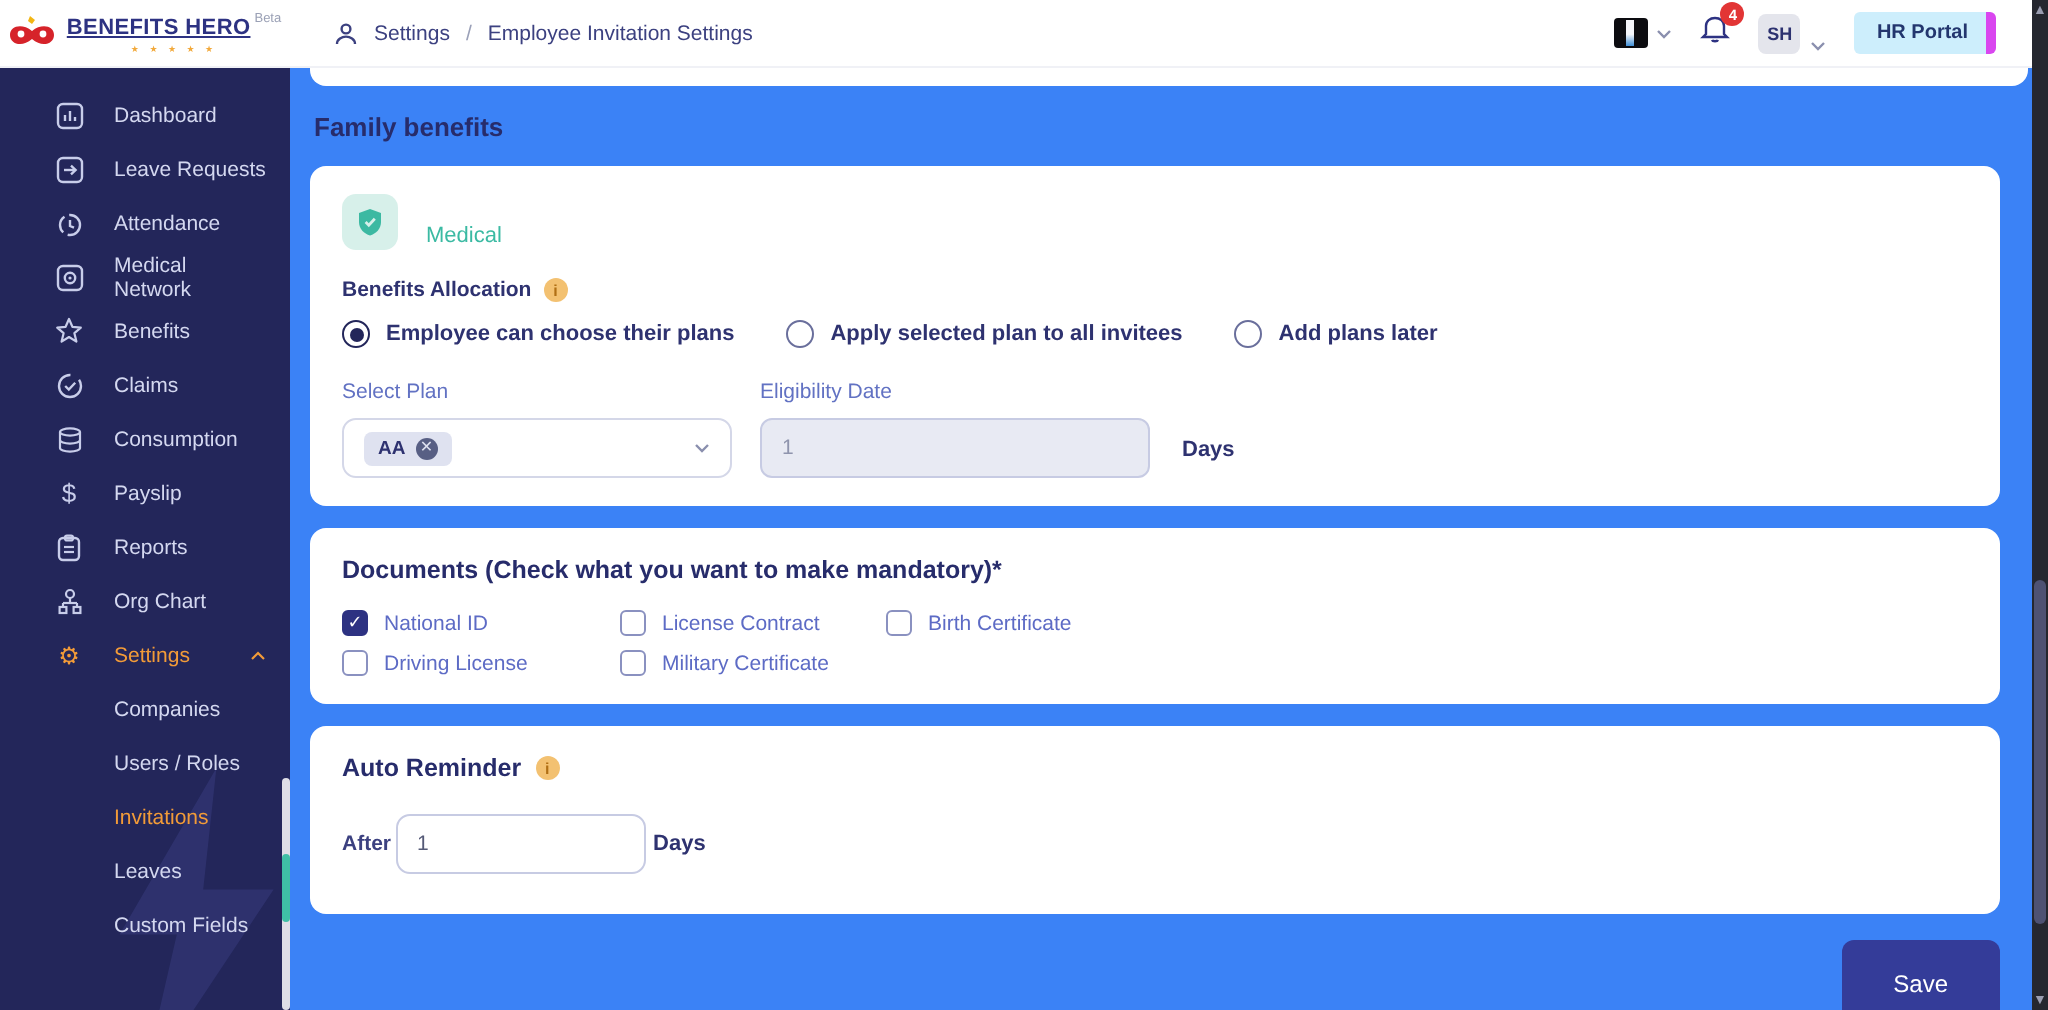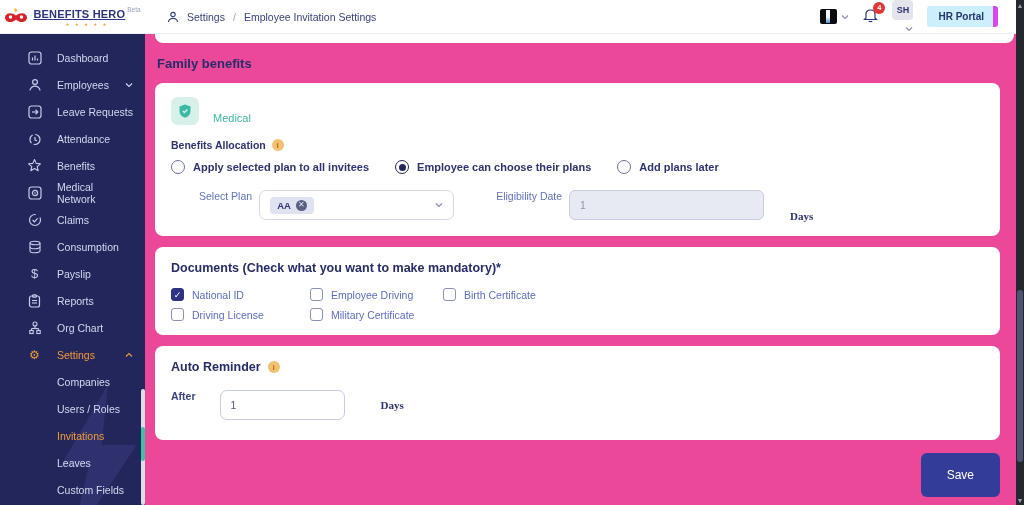--- a/index.html
+++ b/index.html
@@ -47,63 +47,63 @@
   .nav-item.active .nicon { color:#f29b38; }
   .sub-item { display:flex; align-items:center; height:27px; padding-left:57px; color:#d4d8f0;
     font-size:10.5px; cursor:pointer; position:relative; }
   .sub-item.active { color:#f29b38; }
   .side-scroll { position:absolute; right:0; top:355px; width:4px; height:116px;
     background:rgba(255,255,255,.85); border-radius:2px; }
   .side-scroll .sthumb { position:absolute; left:0; top:38px; width:4px; height:34px;
     background:#3fc0a6; border-radius:2px; }
 
   
-  .main { position:fixed; top:34px; left:145px; width:879px; height:471px; background:#ec4899;
+  .main { position:fixed; top:34px; left:145px; width:879px; height:471px; background:#3b82f6;
     padding:0 24px 0 10px; overflow:hidden; }
   .remnant { height:9px; background:#ffffff; border-radius:0 0 8px 8px; margin-right:-14px; }
   .section-title { font-size:13px; font-weight:700; color:#272c6b; margin:13px 0 12px 2px; }
   .card { background:#fff; border-radius:8px; padding:14px 16px; margin-bottom:11px; }
 
   .benefit-head { display:flex; align-items:center; gap:14px; margin-bottom:14px; }
   .benefit-icon { width:28px; height:28px; border-radius:7px; background:#d7f0ea; display:flex;
     align-items:center; justify-content:center; }
   .benefit-name { font-size:11px; color:#3bbaa3;margin-top:14px; }
   .field-label { font-size:10.5px; color:#6272c3; }
   .alloc-label { font-size:10.5px; font-weight:700; color:#2e3270; display:flex; align-items:center; gap:6px; }
   .info-dot { width:12px; height:12px; border-radius:50%; background:#f3c171; color:#b06f14;
     font-size:8px; font-weight:700; display:inline-flex; align-items:center; justify-content:center; }
   .radio-row { display:flex; align-items:center; gap:26px; margin:9px 0 16px 0; }
   .radio { display:flex; align-items:center; gap:8px; cursor:pointer; font-size:11px; font-weight:700; color:#2e3270; }
   .rdot { width:14px; height:14px; border-radius:50%; border:1.5px solid #6a6f9c; background:#fff; flex:none;
     display:flex; align-items:center; justify-content:center; }
   .rdot.checked { border-color:#23265a; }
   .rdot.checked::after { content:""; width:7px; height:7px; border-radius:50%; background:#23265a; }
   .form-row { display:flex; gap:14px; align-items:flex-start; }
-  .form-col { display:flex; flex-direction:row; gap:7px;margin-left:28px; }
+  .form-col { display:flex; flex-direction:column; gap:7px; }
   .select-box { width:195px; height:30px; background:#fff; border:1px solid #d4d7e8; border-radius:7px;
     display:flex; align-items:center; padding:0 10px; cursor:pointer; }
   .chip { background:#dfe2f0; border-radius:4px; padding:3px 7px; display:flex; align-items:center; gap:5px;
     font-size:9.5px; font-weight:700; color:#2e3270;text-align:center; }
   .chip-x { width:11px; height:11px; border-radius:50%; background:#585f84; color:#dfe2f0; font-size:8px;
     display:flex; align-items:center; justify-content:center; cursor:pointer; line-height:1; }
   .select-box .chev { margin-left:auto; }
   .dis-input { width:195px; height:30px; background:#e8eaf3; border:1px solid #c7cbe3; border-radius:6px;
     color:#8f94ad; font-size:10.5px; padding:0 10px; }
-  .days-label { font-size:11px; font-weight:700; color:#2e3270; align-self:center; margin-top:20px; margin-left:12px;font-family:Liberation Serif, serif; }
+  .days-label { font-size:11px; font-weight:700; color:#2e3270; align-self:center; margin-top:20px; margin-left:2px; }
 
   .docs-title { font-size:12.5px; font-weight:700; color:#272c6b; margin-bottom:13px; }
   .check-grid { display:grid; grid-template-columns:139px 133px 1fr; row-gap:7px; }
   .check-item { display:flex; align-items:center; gap:8px; font-size:10.5px; color:#5d6bc5; cursor:pointer; }
   .cbox { width:13px; height:13px; border:1.5px solid #8a91c0; border-radius:3px; background:#fff; flex:none;
     display:flex; align-items:center; justify-content:center; }
   .cbox.checked { background:#2d3282; border-color:#2d3282; color:#fff; font-size:9px; font-weight:700; }
 
   .rem-title { font-size:12.5px; font-weight:700; color:#272c6b; display:flex; align-items:center; gap:7px;
     margin-bottom:16px; }
-  .rem-row { display:flex; gap:24px; margin-bottom:6px; }
+  .rem-row { display:flex; align-items:center; gap:2px; margin-bottom:6px; }
   .rem-after { font-size:10.5px; font-weight:600; color:#3c4180; }
   .rem-input { width:125px; height:30px; background:#fff; border:1px solid #c7cbe3; border-radius:7px;
     color:#555a77; font-size:10.5px; padding:0 10px; }
 
   .save-row { display:flex; justify-content:flex-end; margin-top:13px; }
   .save-btn { background:#343c99; color:#fff; border:none; border-radius:6px; font-size:12px; font-weight:400;
     padding:15px 26px; cursor:pointer; font-family:inherit; }
 
   
   .page-scroll { position:fixed; right:0; top:0; width:8px; height:505px; background:#25272f; z-index:40; }
@@ -146,21 +146,21 @@
           <polyline points="1,2.5 4,5.5 7,2.5" fill="none" stroke="#8a8fae" stroke-width="1.2"></polyline>
         </svg>
     </span>
     <span class="bell-wrap">
       <svg width="15" height="16" viewBox="0 0 15 16">
         <path d="M3,11 L3,7 C3,4.5 5,3 7.5,3 C10,3 12,4.5 12,7 L12,11 L13.5,12.5 L1.5,12.5 Z" fill="none" stroke="#2d3282" stroke-width="1.2"></path>
         <path d="M6,14 C6.3,14.8 8.7,14.8 9,14" fill="none" stroke="#2d3282" stroke-width="1.2"></path>
       </svg>
       <span class="badge">4</span>
     </span>
-    <span style="display:flex;align-items:flex-end;gap:5px;flex-direction:column;">
+    <span style="display:flex;align-items:flex-end;gap:5px;">
       <span class="avatar">SH</span>
       <svg class="chev" viewBox="0 0 8 8">
           <polyline points="1,2.5 4,5.5 7,2.5" fill="none" stroke="#8a8fae" stroke-width="1.2"></polyline>
         </svg>
     </span>
     <button class="portal-btn">HR Portal</button>
   </div>
 </div>
 
 <div class="sidebar">
@@ -173,65 +173,53 @@
           <line x1="4.5" y1="9.5" x2="4.5" y2="6.5" stroke="currentColor" stroke-width="1.2"></line>
           <line x1="7" y1="9.5" x2="7" y2="4.5" stroke="currentColor" stroke-width="1.2"></line>
           <line x1="9.5" y1="9.5" x2="9.5" y2="7.5" stroke="currentColor" stroke-width="1.2"></line>
         </svg>
       </span>
     <span>Dashboard</span>
   </div>
   <div class="nav-item">
     <span class="nicon">
         <svg width="14" height="14" viewBox="0 0 14 14">
-          <circle cx="7" cy="4" r="2.4" fill="none" stroke="currentColor" stroke-width="1.2"></circle>
-          <path d="M2,12.5 C2,9.5 5,8.2 7,8.2 C9,8.2 12,9.5 12,12.5" fill="none" stroke="currentColor" stroke-width="1.2"></path>
-        </svg>
-      </span>
-    <span>Employees</span>
-    <svg class="chev nav-chev" viewBox="0 0 8 8">
-        <polyline points="1,2.5 4,5.5 7,2.5" fill="none" stroke="currentColor" stroke-width="1.1"></polyline>
-      </svg>
-  </div>
-  <div class="nav-item">
-    <span class="nicon">
-        <svg width="14" height="14" viewBox="0 0 14 14">
           <rect x="1" y="1" width="12" height="12" rx="2.5" fill="none" stroke="currentColor" stroke-width="1.2"></rect>
           <line x1="4" y1="7" x2="9.5" y2="7" stroke="currentColor" stroke-width="1.2"></line>
           <polyline points="7.5,4.8 9.8,7 7.5,9.2" fill="none" stroke="currentColor" stroke-width="1.2"></polyline>
         </svg>
       </span>
     <span>Leave Requests</span>
   </div>
   <div class="nav-item">
     <span class="nicon">
         <svg width="14" height="14" viewBox="0 0 14 14">
           <circle cx="7" cy="7.5" r="5" fill="none" stroke="currentColor" stroke-width="1.2" stroke-dasharray="9 2.5"></circle>
           <polyline points="7,5 7,8 9,8.8" fill="none" stroke="currentColor" stroke-width="1.2"></polyline>
         </svg>
       </span>
     <span>Attendance</span>
   </div>
   <div class="nav-item">
     <span class="nicon">
-        <svg width="15" height="15" viewBox="0 0 15 15">
-          <path d="M7.5,1.5 L9.2,5.4 L13.4,5.8 L10.2,8.6 L11.2,12.8 L7.5,10.5 L3.8,12.8 L4.8,8.6 L1.6,5.8 L5.8,5.4 Z" fill="none" stroke="currentColor" stroke-width="1.1" stroke-linejoin="round"></path>
-        </svg>
-      </span>
-    <span>Benefits</span>
-  </div>
-  <div class="nav-item">
-    <span class="nicon">
         <svg width="14" height="14" viewBox="0 0 14 14">
           <rect x="1" y="1" width="12" height="12" rx="2.5" fill="none" stroke="currentColor" stroke-width="1.2"></rect>
           <circle cx="7" cy="7" r="2.6" fill="none" stroke="currentColor" stroke-width="1.2"></circle>
           <circle cx="7" cy="7" r="0.8" fill="currentColor"></circle>
         </svg>
       </span>
     <span>Medical Network</span>
+  </div>
+  <div class="nav-item">
+    <span class="nicon">
+        <svg width="15" height="15" viewBox="0 0 15 15">
+          <path d="M7.5,1.5 L9.2,5.4 L13.4,5.8 L10.2,8.6 L11.2,12.8 L7.5,10.5 L3.8,12.8 L4.8,8.6 L1.6,5.8 L5.8,5.4 Z" fill="none" stroke="currentColor" stroke-width="1.1" stroke-linejoin="round"></path>
+        </svg>
+      </span>
+    <span>Benefits</span>
   </div>
   <div class="nav-item">
     <span class="nicon">
         <svg width="14" height="14" viewBox="0 0 14 14">
           <circle cx="7" cy="7" r="5.5" fill="none" stroke="currentColor" stroke-width="1.2" stroke-dasharray="26 5"></circle>
           <polyline points="4.6,7 6.4,8.8 9.6,5.4" fill="none" stroke="currentColor" stroke-width="1.2"></polyline>
         </svg>
       </span>
     <span>Claims</span>
   </div>
@@ -318,26 +306,26 @@
       <span class="benefit-name">Medical</span>
     </div>
 
     <div class="alloc-label">
       <span>Benefits Allocation</span>
       <span class="info-dot">i</span>
     </div>
 
     <div class="radio-row">
       <label class="radio">
+        <span class="rdot checked"></span>
+        <span>Employee can choose their plans</span>
+      </label>
+      <label class="radio">
         <span class="rdot"></span>
         <span>Apply selected plan to all invitees</span>
-      </label>
-      <label class="radio">
-        <span class="rdot checked"></span>
-        <span>Employee can choose their plans</span>
       </label>
       <label class="radio">
         <span class="rdot"></span>
         <span>Add plans later</span>
       </label>
     </div>
 
     <div class="form-row">
       <div class="form-col">
         <span class="field-label">Select Plan</span>
@@ -361,21 +349,21 @@
 
   <div class="card">
     <div class="docs-title">Documents (Check what you want to make mandatory)*</div>
     <div class="check-grid">
       <label class="check-item">
         <span class="cbox checked">✓</span>
         <span>National ID</span>
       </label>
       <label class="check-item">
         <span class="cbox"></span>
-        <span>Employee Driving</span>
+        <span>License Contract</span>
       </label>
       <label class="check-item">
         <span class="cbox"></span>
         <span>Birth Certificate</span>
       </label>
       <label class="check-item">
         <span class="cbox"></span>
         <span>Driving License</span>
       </label>
       <label class="check-item">

